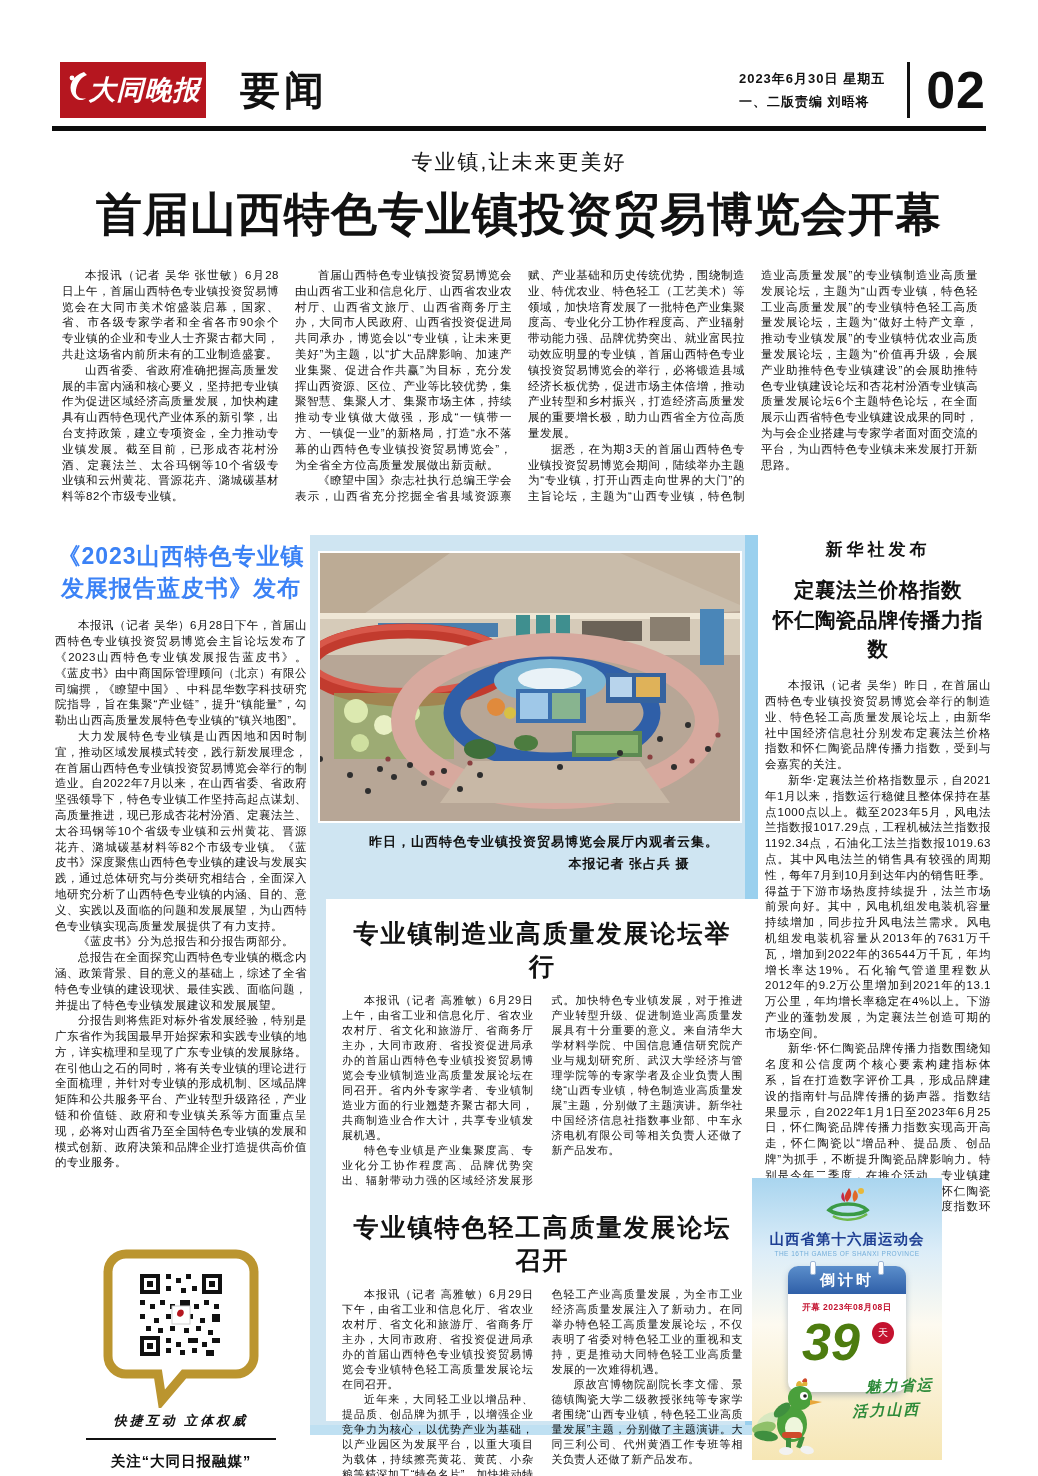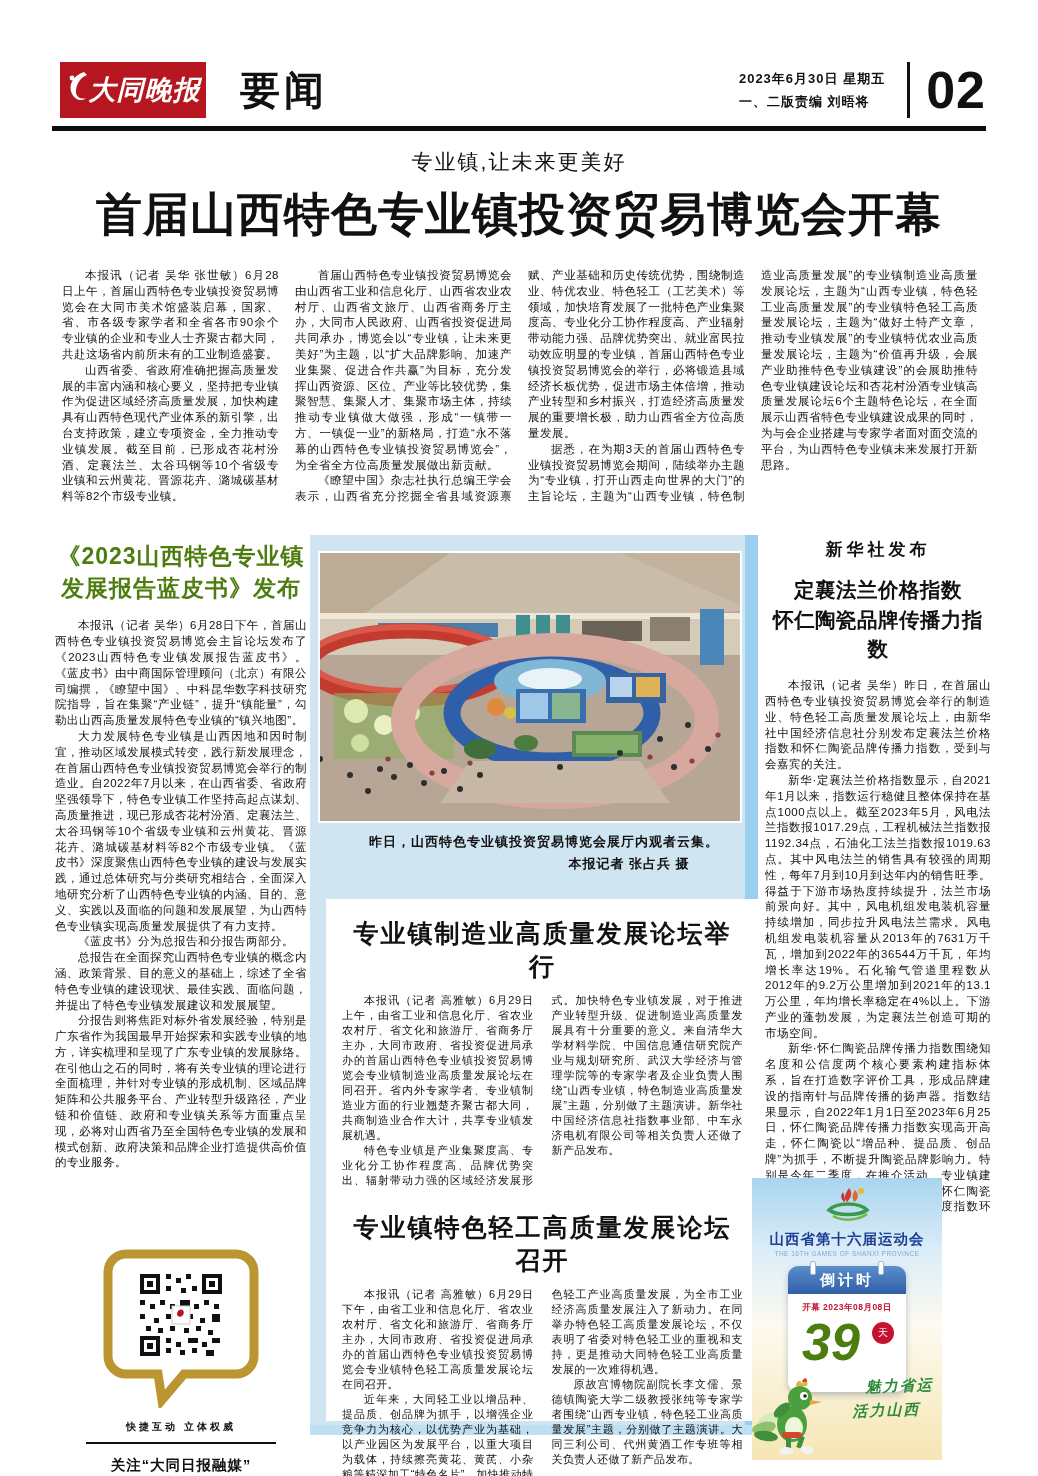--- a/index.html
+++ b/index.html
@@ -16,25 +16,25 @@
   .pagenum{font-size:52px;font-weight:900;letter-spacing:1px;}
   .header-rule{position:absolute;top:126px;left:52px;width:934px;height:5px;background:#0d0d0d;}
   
   .kicker{position:absolute;top:148px;left:0;width:100%;text-align:center;font-size:21px;letter-spacing:2px;font-weight:500;}
   .headline{position:absolute;top:184px;left:52px;width:934px;text-align:center;font-size:46px;font-weight:900;letter-spacing:1px;white-space:nowrap;}
   .lead-body{position:absolute;top:268px;left:62px;width:916px;height:250px;column-count:4;column-gap:16px;column-fill:auto;
              font-size:11.5px;line-height:15.8px;letter-spacing:0.5px;text-align:justify;overflow:hidden;}
   .lead-body p,.col-body p{margin:0;text-indent:2em;}
   
   .bluebook{position:absolute;top:540px;left:55px;width:252px;}
-  .bb-title{font-size:23px;font-weight:900;color:#4d7c0f;text-align:center;line-height:1.4;letter-spacing:1px;}
+  .bb-title{font-size:23px;font-weight:900;color:#3b82f6;text-align:center;line-height:1.4;letter-spacing:1px;}
   .col-body{margin-top:14px;font-size:11.5px;line-height:15.8px;letter-spacing:0.5px;text-align:justify;overflow:hidden;}
   .bb-body{height:612px;}
   .qr-block{position:absolute;top:1248px;left:55px;width:252px;text-align:center;}
-  .qr-tagline{font-size:10px;font-weight:600;letter-spacing:3px;margin-top:8px;}
+  .qr-tagline{font-size:13px;font-style:italic;font-weight:600;letter-spacing:3px;margin-top:0;}
   .qr-divider{width:190px;height:2px;background:#111;margin:8px auto 8px;}
   .qr-caption{font-size:14.5px;font-weight:bold;line-height:1.8;letter-spacing:1px;}
   
   .center-panel{position:absolute;top:535px;left:310px;width:448px;height:900px;background:#cfe5f2;}
   .panel-shadow-r{position:absolute;top:0;right:0;width:13px;height:100%;background:#9ad0ee;}
   .panel-shadow-b{position:absolute;bottom:0;left:0;width:100%;height:10px;background:#bfe0f2;}
   .photo{position:absolute;top:16px;left:8px;width:420px;height:268px;border:2px solid #fff;background:#b9a795;}
   .caption{position:absolute;top:296px;left:0;width:468px;text-align:center;font-size:13px;font-weight:bold;line-height:1.7;letter-spacing:1px;}
   .caption .byline{display:block;padding-left:170px;}
   .article-card{position:absolute;top:364px;left:16px;width:433px;height:522px;background:#ffffff;padding:12px 16px;box-sizing:border-box;}

